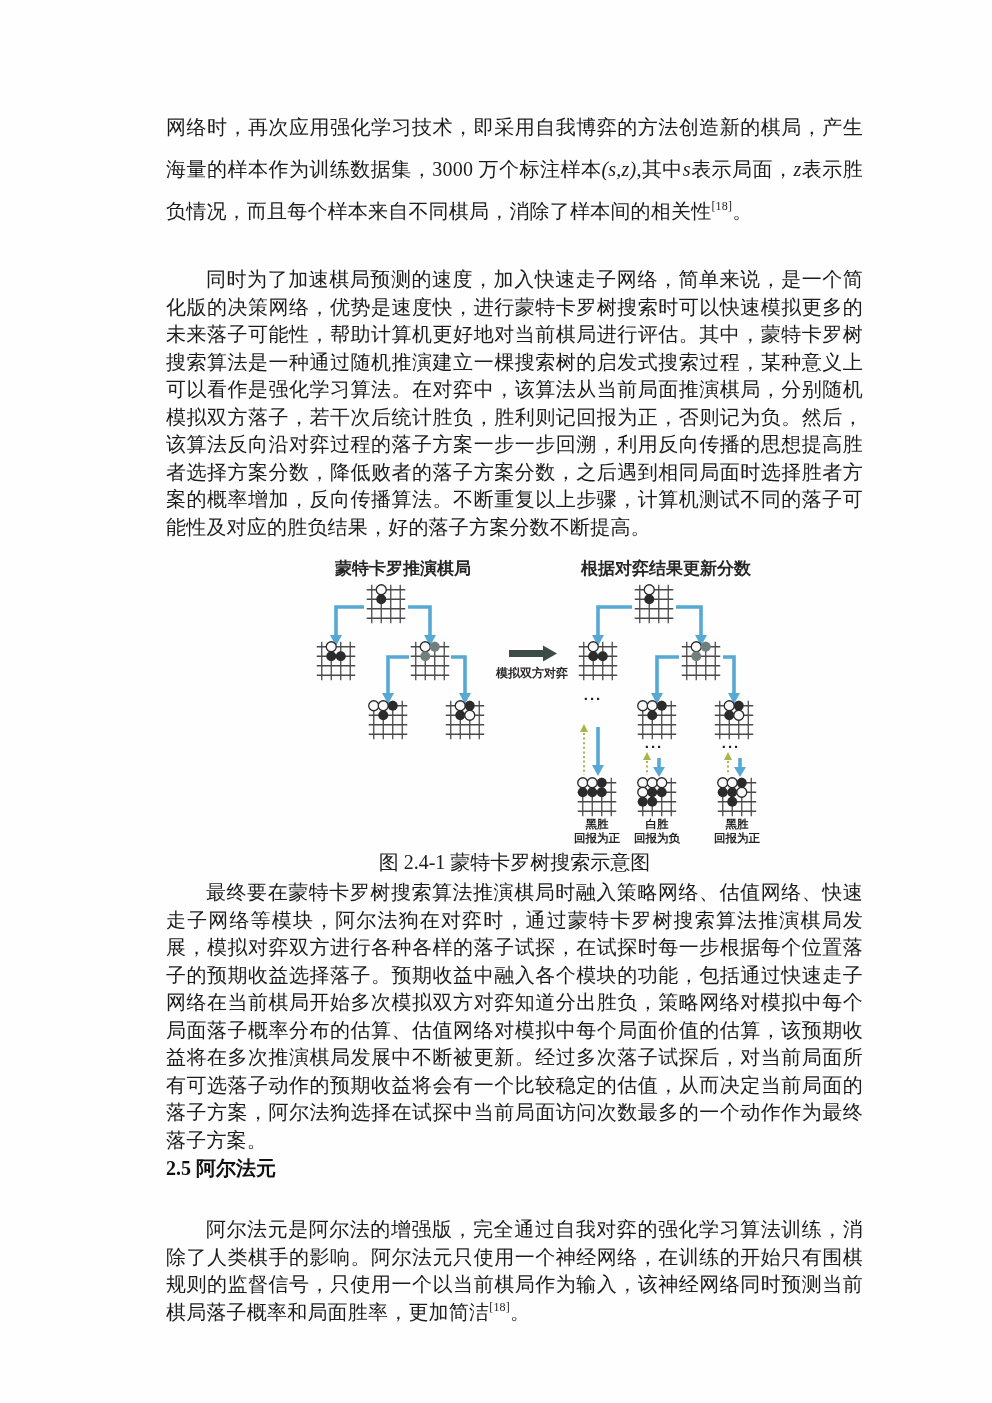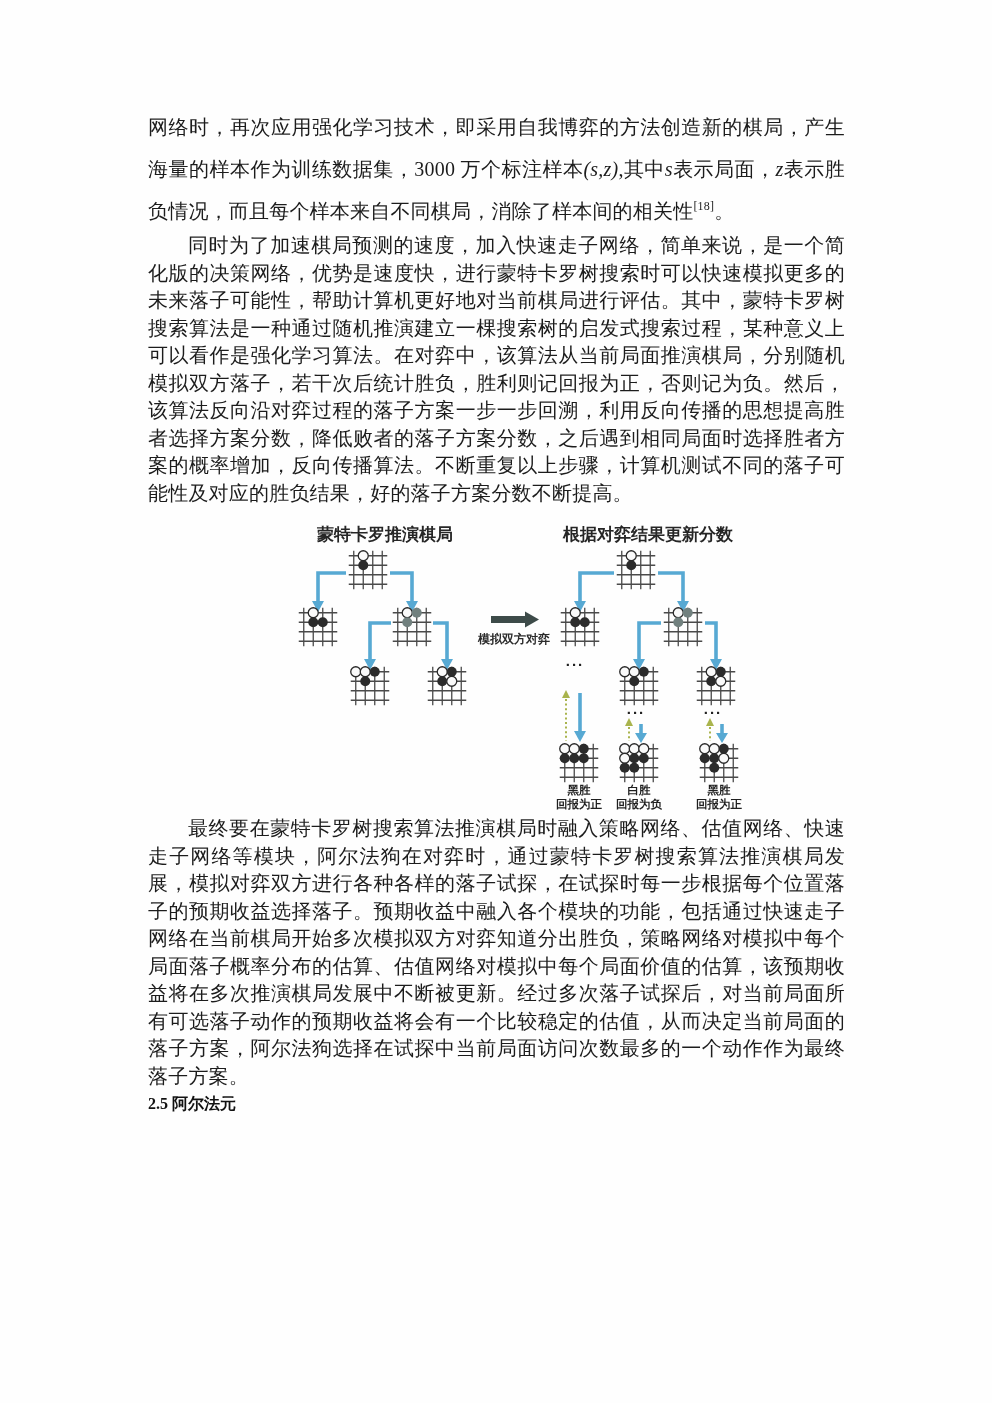--- a/index.html
+++ b/index.html
@@ -3,37 +3,37 @@
 <meta charset="utf-8">
 <style>
   html,body{margin:0;padding:0;}
   body{
     width:992px;height:1403px;
     background:#ffffff;
     font-family:"Liberation Serif","DejaVu Serif",serif;
     color:#1c1c1c;
   }
   .page{position:relative;width:992px;height:1403px;background:#fefefe;overflow:hidden;}
-  .content{position:absolute;left:148px;top:106px;width:697px;}
+  .content{position:absolute;left:166px;top:106px;width:697px;}
   .para{
     margin:0;font-size:20px;text-align:justify;
     text-align-last:left;letter-spacing:0.2px;
   }
   .p1{line-height:42px;}
-  .body-lh{line-height:27.5px;}
+  .body-lh{line-height:27.5px;margin-top:34px;}
   .indent{text-indent:2em;}
   .math{font-family:"Liberation Serif",serif;font-style:italic;}
   .ref{font-size:12px;line-height:0;vertical-align:super;}
   .figure-wrap{margin:6px 0 0 110px;width:500px;height:298px;text-align:right;}
   .caption{
     margin-top:4px;font-size:20px;line-height:26px;text-align:center;color:#1c1c1c;
   }
   .p3{margin-top:4px;}
   .heading{
-    margin:0;font-size:16px;line-height:28px;font-weight:bold;
+    margin:0;font-size:20px;line-height:28px;font-weight:bold;
     font-family:"Liberation Serif","DejaVu Serif",serif;color:#111;
   }
   
   .fig-title{font-weight:bold;font-size:17px;fill:#262626;font-family:"Liberation Sans","DejaVu Sans",sans-serif;}
   .fig-label{font-weight:bold;font-size:11.5px;fill:#1f1f1f;font-family:"Liberation Sans","DejaVu Sans",sans-serif;}
   .fig-mid{font-weight:bold;font-size:12px;fill:#2b2b2b;font-family:"Liberation Sans","DejaVu Sans",sans-serif;}
   .fig-dots{font-weight:bold;font-size:15px;fill:#222;letter-spacing:2px;font-family:"Liberation Sans","DejaVu Sans",sans-serif;}
   .arrow-blue{stroke:var(--arrow-blue,#57a9d3);stroke-width:3.6;fill:none;}
   .arrow-blue-head{fill:var(--arrow-blue,#57a9d3);stroke:none;}
   .arrow-green{stroke:var(--arrow-green,#a9b44d);stroke-width:2;fill:none;stroke-dasharray:2 2.6;}
@@ -294,20 +294,22 @@
           <text class="fig-label" x="321" y="281" text-anchor="middle">黑胜</text>
           <text class="fig-label" x="321" y="295" text-anchor="middle">回报为正</text>
           <text class="fig-label" x="381" y="281" text-anchor="middle">白胜</text>
           <text class="fig-label" x="381" y="295" text-anchor="middle">回报为负</text>
           <text class="fig-label" x="461" y="281" text-anchor="middle">黑胜</text>
           <text class="fig-label" x="461" y="295" text-anchor="middle">回报为正</text>
         </g>
       </svg>
     </div>
 
+    <div class="caption">图 2.4-1 蒙特卡罗树搜索示意图</div>
 
     <p class="para body-lh indent p3">最终要在蒙特卡罗树搜索算法推演棋局时融入策略网络、估值网络、快速走子网络等模块，阿尔法狗在对弈时，通过蒙特卡罗树搜索算法推演棋局发展，模拟对弈双方进行各种各样的落子试探，在试探时每一步根据每个位置落子的预期收益选择落子。预期收益中融入各个模块的功能，包括通过快速走子网络在当前棋局开始多次模拟双方对弈知道分出胜负，策略网络对模拟中每个局面落子概率分布的估算、估值网络对模拟中每个局面价值的估算，该预期收益将在多次推演棋局发展中不断被更新。经过多次落子试探后，对当前局面所有可选落子动作的预期收益将会有一个比较稳定的估值，从而决定当前局面的落子方案，阿尔法狗选择在试探中当前局面访问次数最多的一个动作作为最终落子方案。</p>
 
     <h2 class="heading">2.5 阿尔法元</h2>
 
+    <p class="para body-lh indent"><span>阿尔法元是阿尔法的增强版，完全通过自我对弈的强化学习算法训练，消除了人类棋手的影响。阿尔法元只使用一个神经网络，在训练的开始只有围棋规则的监督信号，只使用一个以当前棋局作为输入，该神经网络同时预测当前棋局落子概率和局面胜率，更加简洁</span><sup class="ref">[18]</sup><span>。</span></p>
 
   </div>
 </div>
 
 </body></html>

